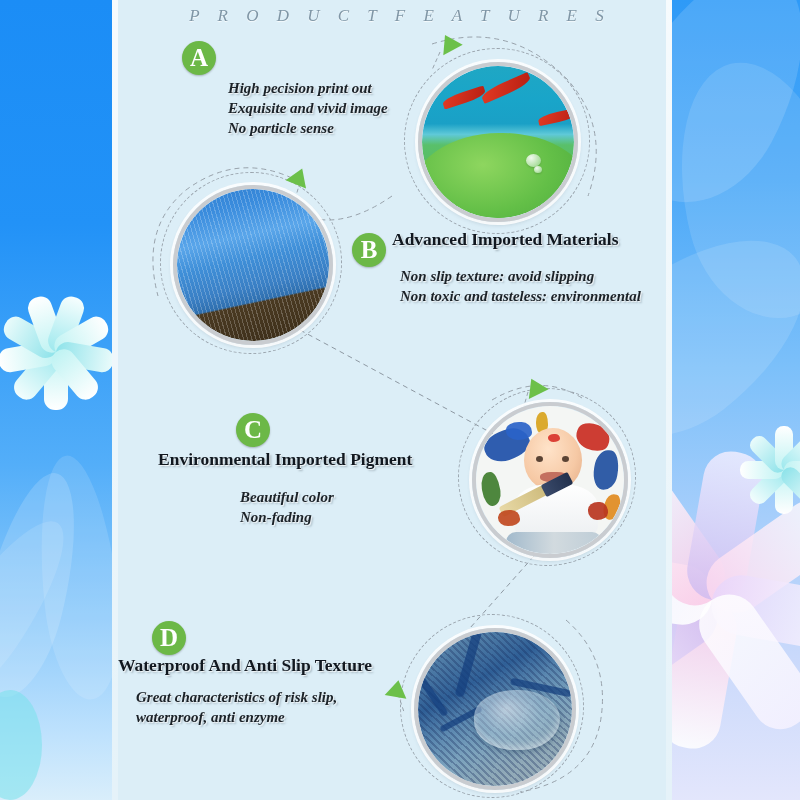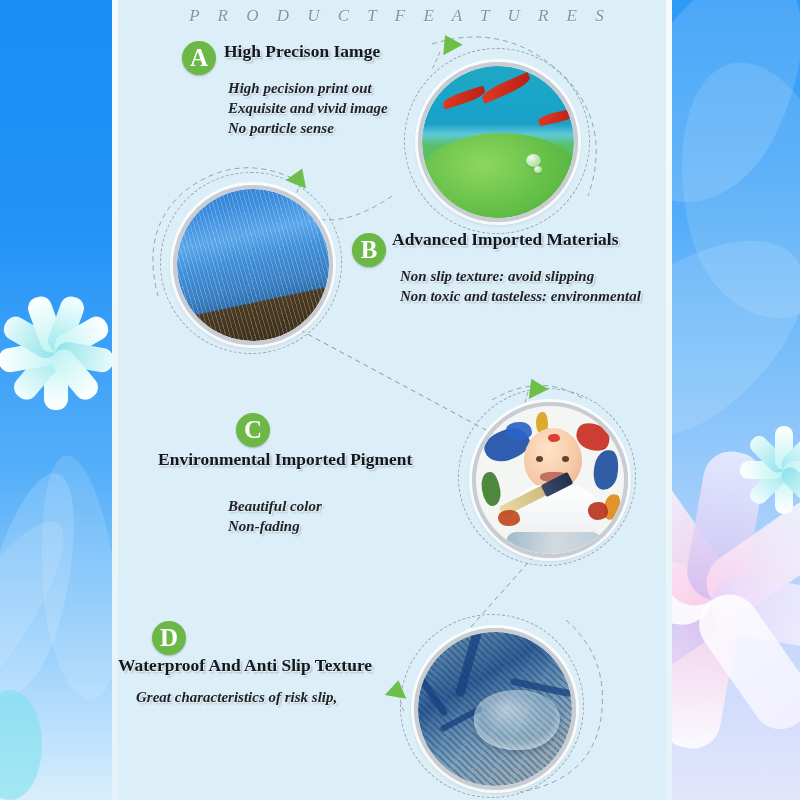--- a/index.html
+++ b/index.html
@@ -235,21 +235,20 @@
 
     <path d="M566 620 Q612 660 600 724 Q588 780 520 792" fill="none" stroke="#98a2ab" stroke-width="1" stroke-dasharray="5 4"></path>
 
     <path d="M440 52 L432 70" fill="none" stroke="#9aa4ad" stroke-width="1" stroke-dasharray="4 3"></path>
     <path d="M300 182 L296 196" fill="none" stroke="#9aa4ad" stroke-width="1" stroke-dasharray="4 3"></path>
     <path d="M528 392 L524 406" fill="none" stroke="#9aa4ad" stroke-width="1" stroke-dasharray="4 3"></path>
     <path d="M398 694 L404 712" fill="none" stroke="#9aa4ad" stroke-width="1" stroke-dasharray="4 3"></path>
   </svg>
 
   <div class="badge" style="left:182px;top:41px;">A</div>
-  <div class="heading" style="left:224px;top:41px;">High Precison Iamge</div>
   <div class="bullets" style="left:228px;top:78px;">
     <div>High pecision print out</div>
     <div>Exquisite and vivid image</div>
     <div>No particle sense</div>
   </div>
 
   <div class="dashring" style="left:404px;top:48px;width:184px;height:184px;"></div>
   <div class="shot" style="left:418px;top:62px;width:152px;height:152px;">
     <div class="inner">
       <div class="imgA"></div>
@@ -273,21 +272,21 @@
 
   <div class="badge" style="left:352px;top:233px;">B</div>
   <div class="heading" style="left:392px;top:229px;">Advanced Imported Materials</div>
   <div class="bullets" style="left:400px;top:266px;">
     <div>Non slip texture: avoid slipping</div>
     <div>Non toxic and tasteless: environmental</div>
   </div>
 
   <div class="badge" style="left:236px;top:413px;">C</div>
   <div class="heading" style="left:158px;top:449px;">Environmental Imported Pigment</div>
-  <div class="bullets" style="left:228px;top:487px;margin-top:9px;">
+  <div class="bullets" style="left:240px;top:487px;">
     <div>Beautiful color</div>
     <div>Non-fading</div>
   </div>
 
   <div class="dashring" style="left:458px;top:388px;width:176px;height:176px;"></div>
   <div class="shot" style="left:472px;top:402px;width:148px;height:148px;">
     <div class="inner">
       <div class="imgC">
 
         <div class="splat" style="left:8px;top:24px;width:46px;height:30px;background:#1d4fa8;transform:rotate(-18deg);"></div>
@@ -311,20 +310,21 @@
         <div class="splat" style="left:30px;top:126px;width:96px;height:22px;background:linear-gradient(90deg,#9ab4c8,#cfd8dd,#b9c9d4);border-radius:10px;"></div>
       </div>
     </div>
   </div>
   <div class="arrow" style="left:524px;top:378px;border-left:11px solid transparent;border-right:11px solid transparent;border-bottom:17px solid #6cc04a;transform:rotate(-26deg);"></div>
 
   <div class="badge" style="left:152px;top:621px;">D</div>
   <div class="heading" style="left:118px;top:655px;">Waterproof And Anti Slip Texture</div>
   <div class="bullets" style="left:136px;top:687px;">
     <div>Great characteristics of risk slip,</div>
+    <div>waterproof, anti enzyme</div>
   </div>
 
   <div class="dashring" style="left:400px;top:614px;width:182px;height:182px;"></div>
   <div class="shot" style="left:414px;top:628px;width:154px;height:154px;">
     <div class="inner">
       <div class="imgD">
         <div class="veinD" style="left:46px;top:-4px;width:9px;height:70px;transform:rotate(16deg);border-radius:6px;"></div>
         <div class="veinD" style="left:8px;top:30px;width:7px;height:58px;transform:rotate(-34deg);border-radius:6px;"></div>
         <div class="veinD" style="left:92px;top:52px;width:62px;height:7px;transform:rotate(12deg);border-radius:6px;"></div>
         <div class="veinD" style="left:20px;top:84px;width:46px;height:6px;transform:rotate(-28deg);border-radius:6px;"></div>

